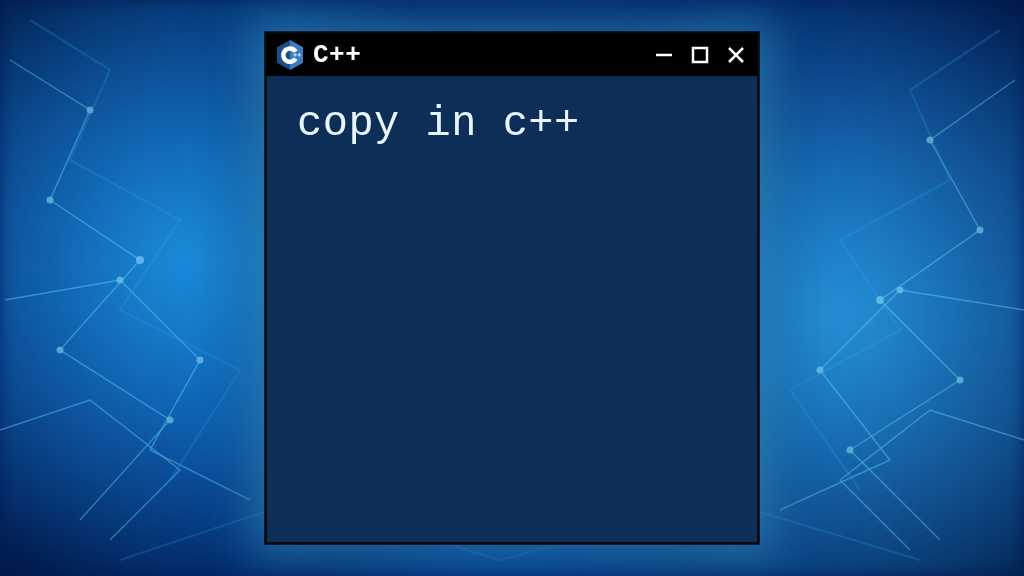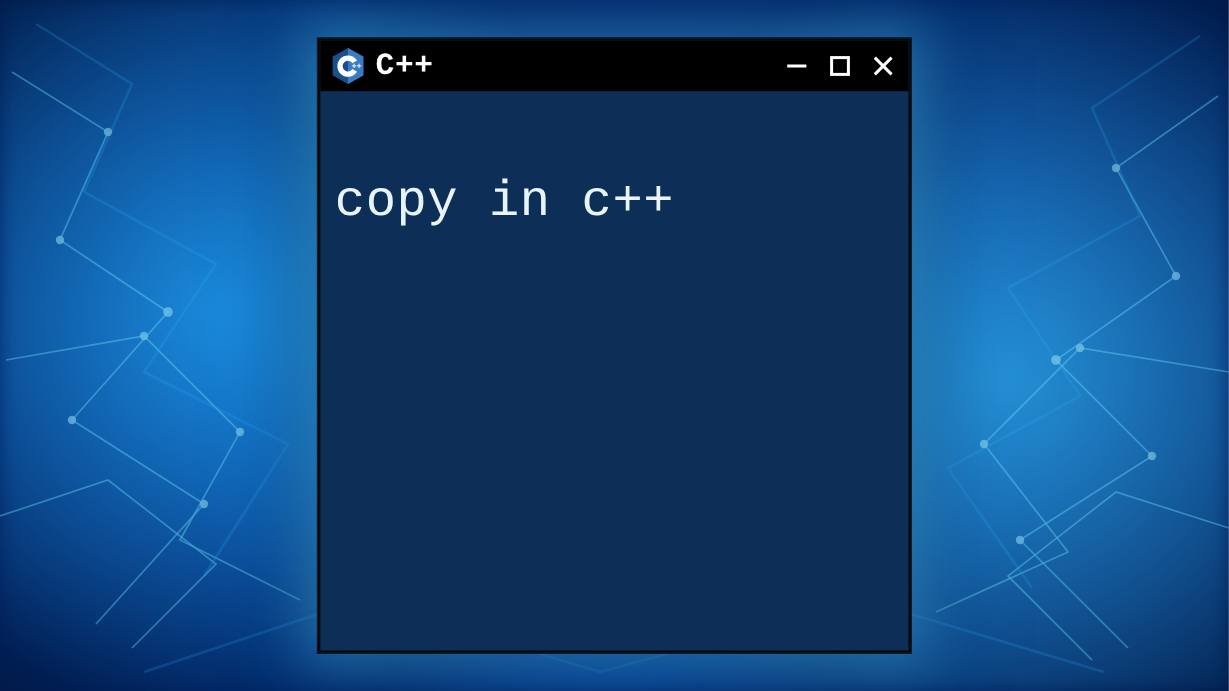--- a/index.html
+++ b/index.html
@@ -97,22 +97,21 @@
       color: #fff;
       font-size: 22px;
       line-height: 1;
       cursor: pointer;
       user-select: none;
       font-family: 'Consolas', 'Courier New', monospace;
       font-weight: 700;
     }
     .win-btn svg { display:block; }
     .content {
-      padding: 24px 12px;
-      margin-top: 44px;
+      padding: 24px 30px;
     }
     .content-text {
       color: #e8f4ff;
       font-size: 42px;
       font-family: 'Consolas', 'Courier New', monospace;
       letter-spacing: 0.5px;
     }
   </style>
 </head>
 <body>

